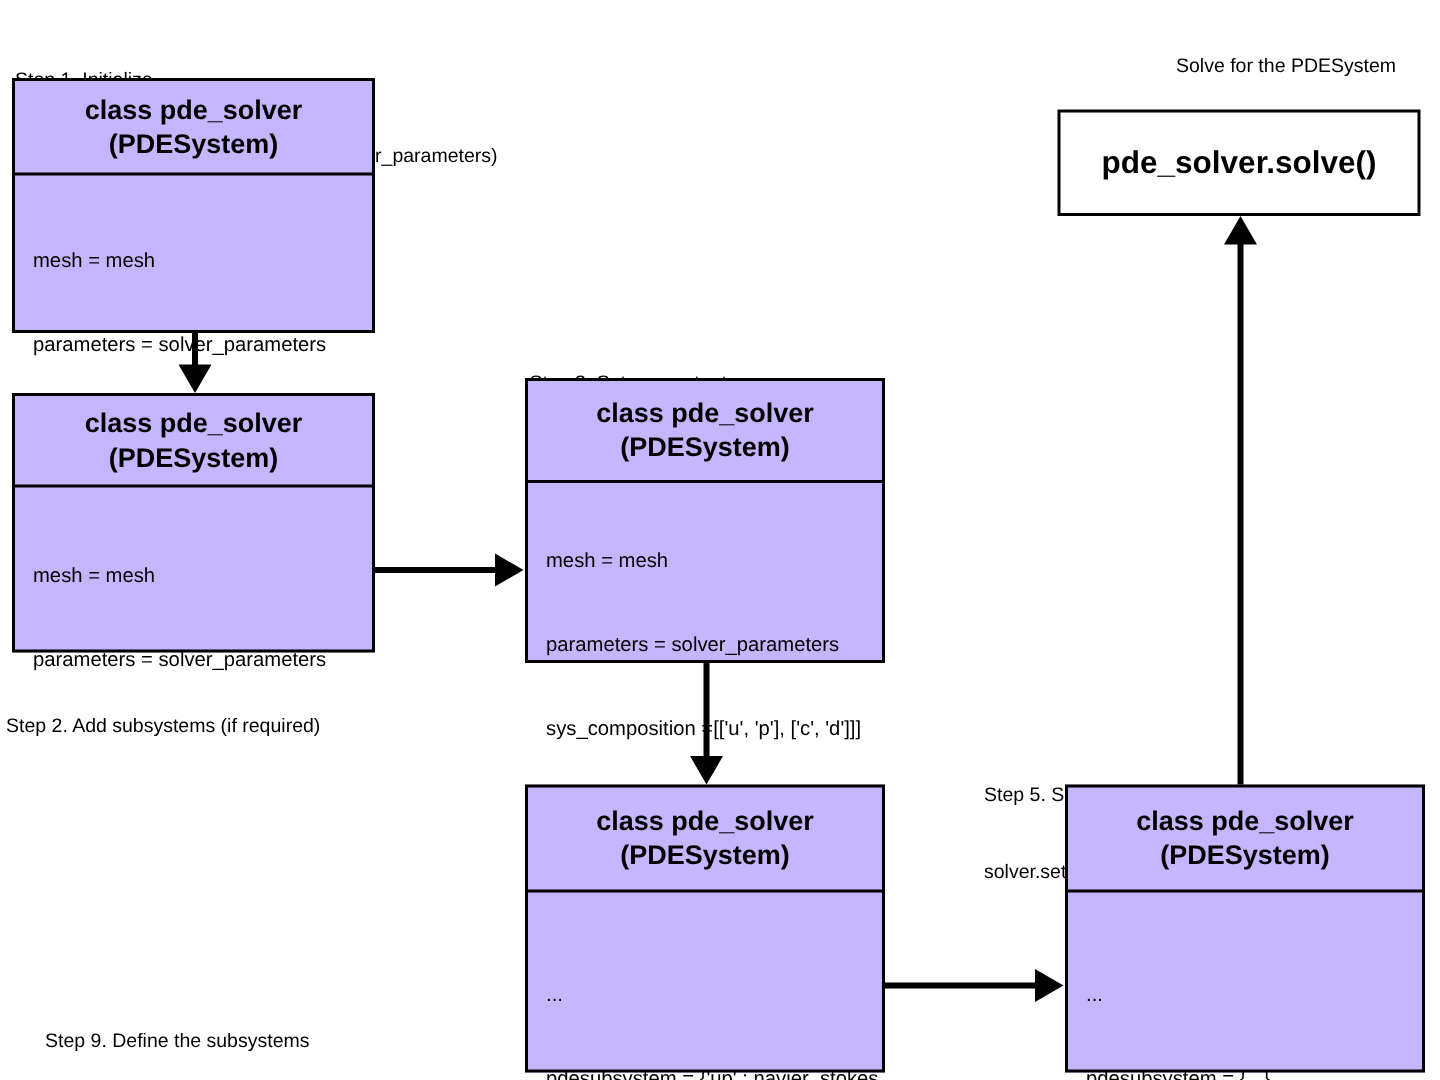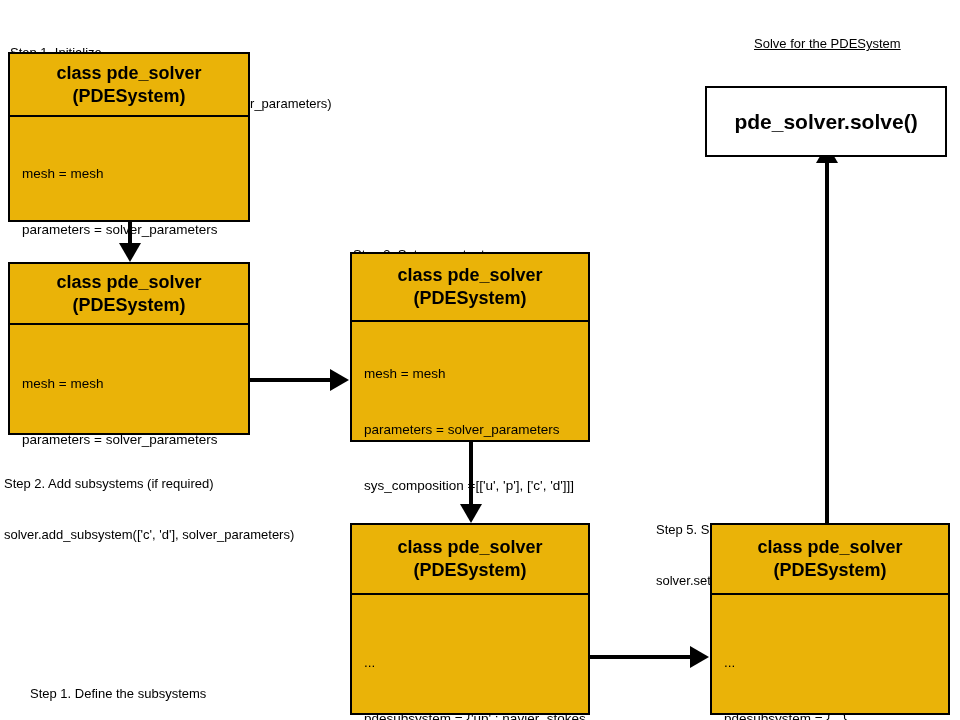--- a/index.html
+++ b/index.html
@@ -17,21 +17,21 @@
     position: absolute;
     font-size: 13px;
     line-height: 17px;
     white-space: pre;
     color: #000;
   }
 
   .class-box {
     position: absolute;
     border: 2px solid #000;
-    background: #eab308;
+    background: #c4b5fd;
     box-sizing: border-box;
   }
   .cb-title {
     border-bottom: 2px solid #000;
     display: flex;
     flex-direction: column;
     justify-content: center;
     align-items: center;
     text-align: center;
     font-weight: bold;
@@ -97,21 +97,20 @@
       <div>(PDESystem)</div>
     </div>
     <div class="cb-body" style="padding-top:15px;">
       <div class="cb-line">mesh = mesh</div>
       <div class="cb-line">parameters = solver_parameters</div>
     </div>
   </div>
 
   <div class="annotation" style="left:4px; top:441px;">
     <div>Step 2. Add subsystems (if required)</div>
-    <div>solver.add_subsystem(['c', 'd'], solver_parameters)</div>
   </div>
 
   <div>
     <div class="arrow-line" style="left:250px; top:378px; width:82px; height:4px;"></div>
     <div class="arrow-head head-right" style="left:330px; top:369px;"></div>
   </div>
 
   <div class="annotation" style="left:353px; top:212px;">
     <div>Step 3. Setup constants</div>
     <div>solver.setup_constants()</div>
@@ -141,21 +140,21 @@
       <div>(PDESystem)</div>
     </div>
     <div class="cb-body" style="padding-top:24px;">
       <div class="cb-line">...</div>
       <div class="cb-line">pdesubsystem = {'up' : navier_stokes,</div>
       
     </div>
   </div>
 
   <div class="annotation" style="left:30px; top:651px;">
-    <div>Step 1. Define the subsystems</div>
+    <div>Step 9. Define the subsystems</div>
     
     
   </div>
 
   <div>
     <div class="arrow-line" style="left:590px; top:655px; width:102px; height:4px;"></div>
     <div class="arrow-head head-right" style="left:690px; top:646px;"></div>
   </div>
 
   <div class="annotation" style="left:656px; top:487px;">
@@ -173,19 +172,19 @@
       <div class="cb-line">pdesubsystem = {...}</div>
       
     </div>
   </div>
 
   <div>
     <div class="arrow-line" style="left:825px; top:160px; width:4px; height:363px;"></div>
     <div class="arrow-head head-up" style="left:816px; top:144px;"></div>
   </div>
 
-  <div class="annotation" style="left:754px; top:35px;text-decoration:underline;">Solve for the PDESystem</div>
+  <div class="annotation" style="left:784px; top:35px;">Solve for the PDESystem</div>
 
-  <div class="solve-box" style="left:705px; top:73px; width:242px; height:71px;margin-top:13px;">
+  <div class="solve-box" style="left:705px; top:73px; width:242px; height:71px;">
     <span>pde_solver.solve()</span>
   </div>
 
 </div>
 
 </body></html>

